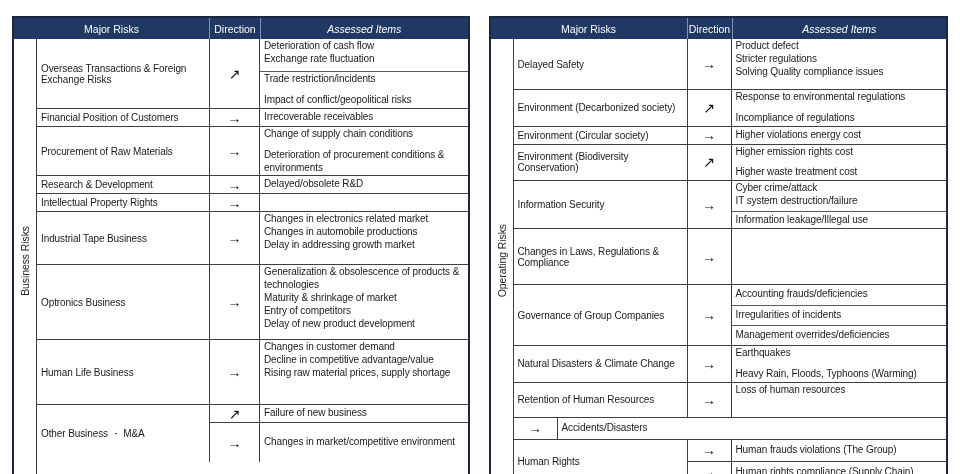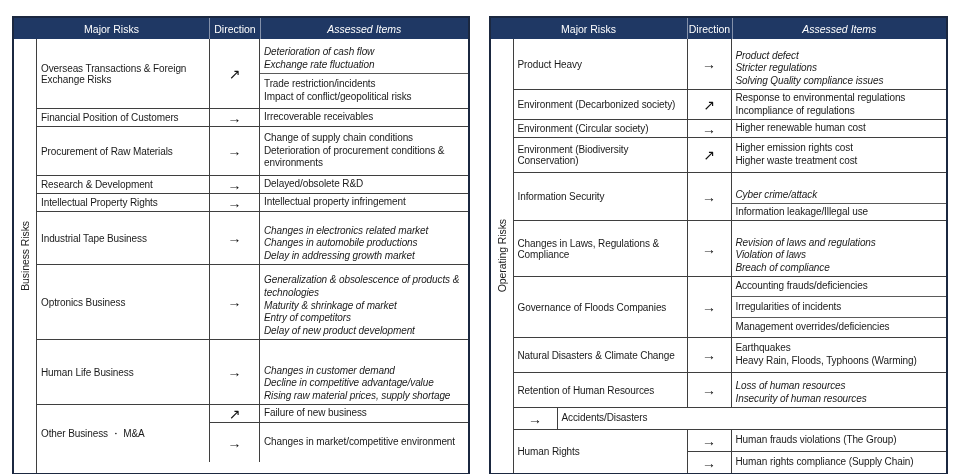--- a/index.html
+++ b/index.html
@@ -30,22 +30,22 @@
   .row + .row{border-top:1px solid var(--grid);}
   .risk{width:var(--w-risk);flex:none;border-right:1px solid var(--grid);display:flex;align-items:center;padding:2px 3px 2px 4px;box-sizing:border-box;}
   .segs{flex:1;display:flex;flex-direction:column;}
   .seg{display:flex;flex:1;align-items:stretch;}
   .seg + .seg{border-top:1px solid var(--grid);}
   .dir{width:var(--w-dir);flex:none;border-right:1px solid var(--grid);display:flex;align-items:center;justify-content:center;
        font-size:14px;color:#111;box-sizing:border-box;}
   .groups{flex:1;display:flex;flex-direction:column;}
   .group{flex:1;display:flex;flex-direction:column;padding:1px 3px 1px 4px;box-sizing:border-box;}
   .group + .group{border-top:1px solid var(--sub);}
-  .tight{justify-content:center;}
-  .spaced{justify-content:flex-end;font-style:italic;}
+  .tight{justify-content:center;gap:8px;}
+  .spaced{justify-content:flex-start;}
   .item{line-height:1.28;}
 </style>
 </head>
 <body>
 
 <div class="page">
 
   <div class="table t-left">
     <div class="thead">
       <div class="th th-risks">Major Risks</div>
@@ -118,25 +118,20 @@
                 </div>
           </div>
             </div>
         </div>
 
         <div class="row" style="min-height:17px">
           <div class="risk">Intellectual Property Rights</div>
           <div class="segs">
               <div class="seg">
             <div class="dir">→</div>
-            <div class="groups">
-                  <div class="group tight">
-              <div class="item">Intellectual property infringement</div>
-            </div>
-                </div>
           </div>
             </div>
         </div>
 
         <div class="row" style="min-height:52px">
           <div class="risk">Industrial Tape Business</div>
           <div class="segs">
               <div class="seg">
             <div class="dir">→</div>
             <div class="groups">
@@ -215,21 +210,21 @@
       <div class="th th-dir">Direction</div>
       <div class="th th-items">Assessed Items</div>
     </div>
     <div class="tbody">
       <div class="cat-col">
         <span class="cat-label">Operating Risks</span>
       </div>
       <div class="rows">
 
         <div class="row" style="min-height:50px">
-          <div class="risk">Product Heavy</div>
+          <div class="risk">Delayed Safety</div>
           <div class="segs">
               <div class="seg">
             <div class="dir">→</div>
             <div class="groups">
                   <div class="group spaced">
               <div class="item">Product defect</div>
               <div class="item">Stricter regulations</div>
               <div class="item">Solving Quality compliance issues</div>
             </div>
                 </div>
@@ -252,21 +247,21 @@
             </div>
         </div>
 
         <div class="row" style="min-height:17px">
           <div class="risk">Environment (Circular society)</div>
           <div class="segs">
               <div class="seg">
             <div class="dir">→</div>
             <div class="groups">
                   <div class="group tight">
-              <div class="item">Higher renewable human cost</div>
+              <div class="item">Higher violations energy cost</div>
             </div>
                 </div>
           </div>
             </div>
         </div>
 
         <div class="row" style="min-height:34px">
           <div class="risk">Environment (Biodiversity Conservation)</div>
           <div class="segs">
               <div class="seg">
@@ -282,47 +277,41 @@
         </div>
 
         <div class="row" style="min-height:47px">
           <div class="risk">Information Security</div>
           <div class="segs">
               <div class="seg">
             <div class="dir">→</div>
             <div class="groups">
               <div class="group spaced" style="flex-grow:2">
                 <div class="item">Cyber crime/attack</div>
+                <div class="item">IT system destruction/failure</div>
               </div>
               <div class="group tight">
                 <div class="item">Information leakage/Illegal use</div>
               </div>
             </div>
           </div>
             </div>
         </div>
 
         <div class="row" style="min-height:55px">
           <div class="risk">Changes in Laws, Regulations &amp; Compliance</div>
           <div class="segs">
               <div class="seg">
             <div class="dir">→</div>
-            <div class="groups">
-                  <div class="group spaced">
-              <div class="item">Revision of laws and regulations</div>
-              <div class="item">Violation of laws</div>
-              <div class="item">Breach of compliance</div>
-            </div>
-                </div>
           </div>
             </div>
         </div>
 
         <div class="row" style="min-height:60px">
-          <div class="risk">Governance of Floods Companies</div>
+          <div class="risk">Governance of Group Companies</div>
           <div class="segs">
               <div class="seg">
             <div class="dir">→</div>
             <div class="groups">
               <div class="group tight">
                 <div class="item">Accounting frauds/deficiencies</div>
               </div>
               <div class="group tight">
                 <div class="item">Irregularities of incidents</div>
               </div>
@@ -350,21 +339,20 @@
         </div>
 
         <div class="row" style="min-height:34px">
           <div class="risk">Retention of Human Resources</div>
           <div class="segs">
               <div class="seg">
             <div class="dir">→</div>
             <div class="groups">
                   <div class="group spaced">
               <div class="item">Loss of human resources</div>
-              <div class="item">Insecurity of human resources</div>
             </div>
                 </div>
           </div>
             </div>
         </div>
 
         <div class="row" style="min-height:21px">
           <div class="segs">
               <div class="seg">
             <div class="dir">→</div>

